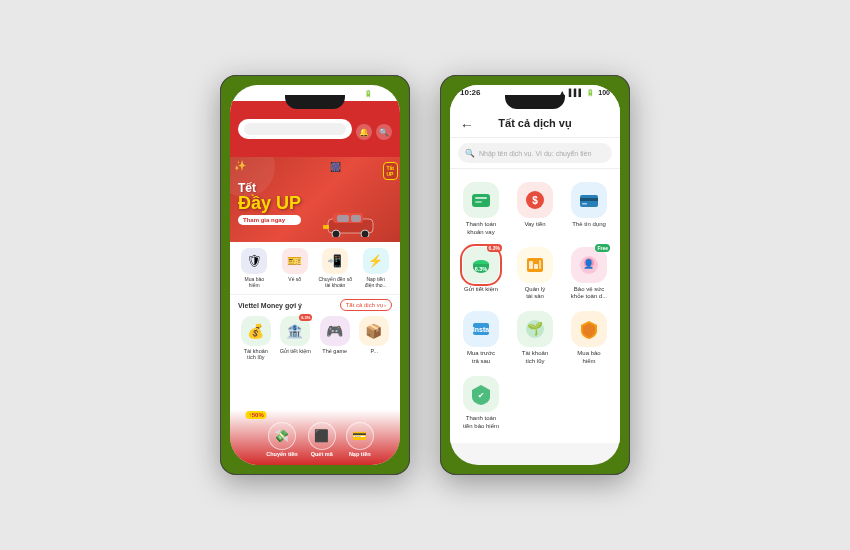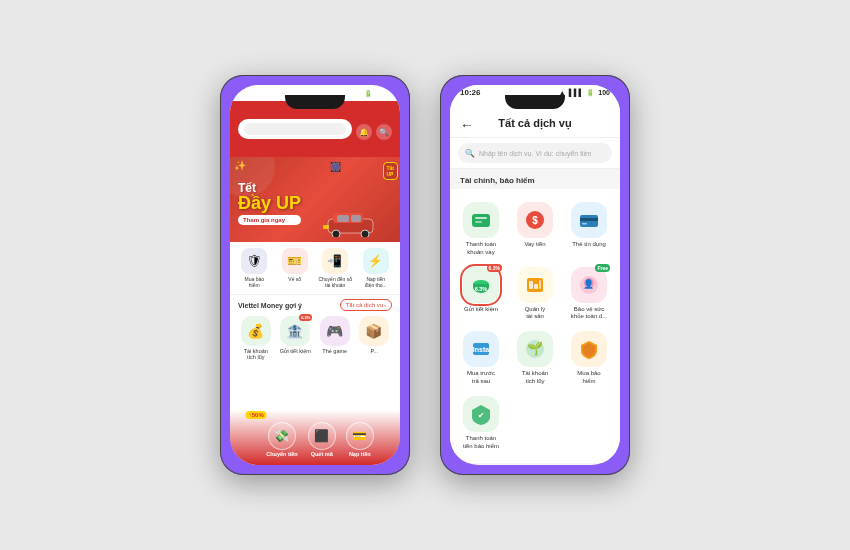--- a/index.html
+++ b/index.html
@@ -16,22 +16,22 @@
     .phones-container {
       display: flex;
       gap: 30px;
       align-items: center;
       justify-content: center;
     }
     
     .phone {
       width: 190px;
       height: 400px;
-      background: #8b5cf6;
-      border-radius: 23px;
+      background: #4d7c0f;
+      border-radius: 16px;
       padding: 10px;
       box-shadow: 0 8px 30px rgba(0,0,0,0.35), inset 0 0 0 1px #444;
       position: relative;
     }
     .phone-screen {
       width: 100%;
       height: 100%;
       border-radius: 28px;
       overflow: hidden;
       background: #fff;
@@ -575,21 +575,20 @@
         <span class="page-title">Tất cả dịch vụ</span>
       </div>
 
       <div class="search-service">
         <div class="search-service-inner">
           <span class="search-service-icon">🔍</span>
           <span class="search-service-placeholder">Nhập tên dịch vụ. Ví dụ: chuyển tiền</span>
         </div>
       </div>
 
-      <div class="section-label">Tài chính, bảo hiểm</div>
 
       <div class="services-grid">
 
         <div class="grid-item">
           <div class="grid-icon" style="background:#e8f5e9;">
             <svg width="22" height="22" viewBox="0 0 22 22">
                 <rect x="2" y="5" width="18" height="13" rx="3" fill="#27ae60"></rect>
                 <rect x="5" y="8" width="12" height="2" rx="1" fill="#fff" opacity="0.7"></rect>
                 <rect x="5" y="12" width="7" height="2" rx="1" fill="#fff" opacity="0.5"></rect>
               </svg>

